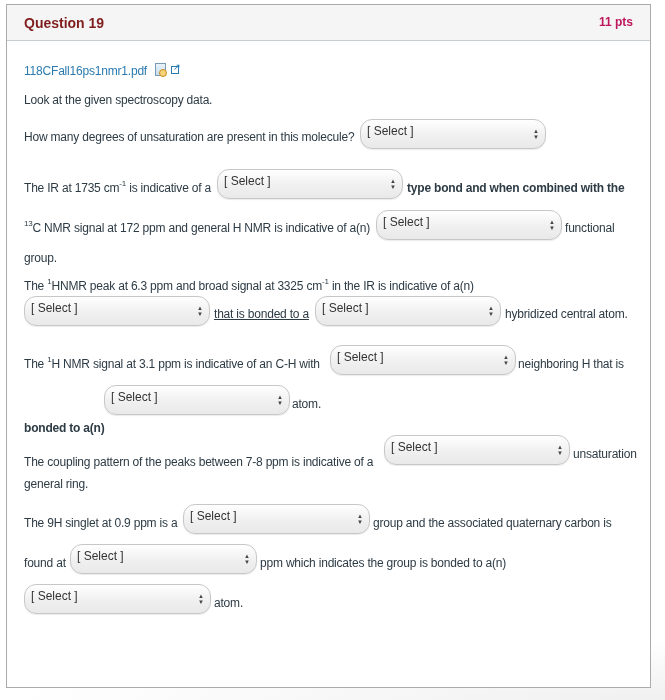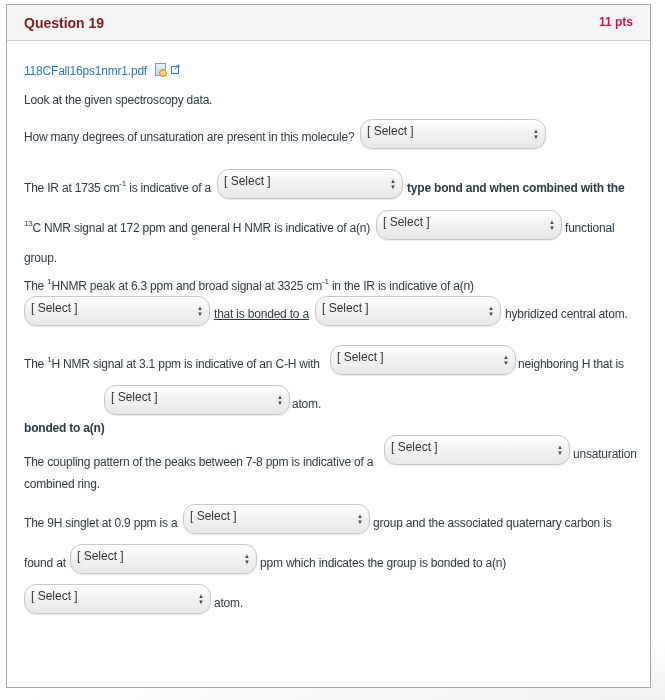--- a/index.html
+++ b/index.html
@@ -127,21 +127,21 @@
   <span class="arr">▲<br>▼</span>
 </div>
 <span class="t" style="left:292px;top:397px;">atom.</span>
 
 <span class="t" style="left:24px;top:447px;margin-top:8px;">The coupling pattern of the peaks between 7-8 ppm is indicative of a</span>
 <div class="sel" style="left:384px;top:435px;width:186px;">
   <span class="lbl">[ Select ]</span>
   <span class="arr">▲<br>▼</span>
 </div>
 <span class="t" style="left:573px;top:447px;">unsaturation</span>
-<span class="t" style="left:24px;top:477px;">combined ring.</span>
+<span class="t" style="left:24px;top:477px;">general ring.</span>
 
 <span class="t" style="left:24px;top:516px;">The 9H singlet at 0.9 ppm is a</span>
 <div class="sel" style="left:183px;top:504px;width:187px;">
   <span class="lbl">[ Select ]</span>
   <span class="arr">▲<br>▼</span>
 </div>
 <span class="t" style="left:373px;top:516px;">group and the associated quaternary carbon is</span>
 <span class="t" style="left:24px;top:556px;">found at</span>
 <div class="sel" style="left:70px;top:544px;width:187px;">
   <span class="lbl">[ Select ]</span>

